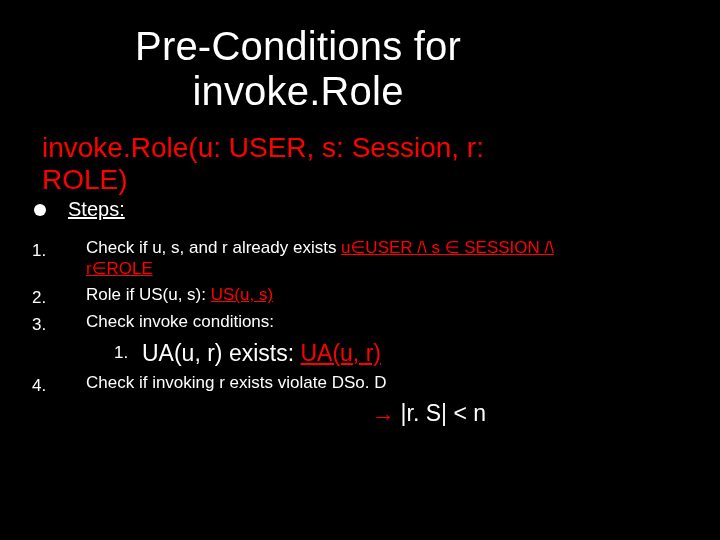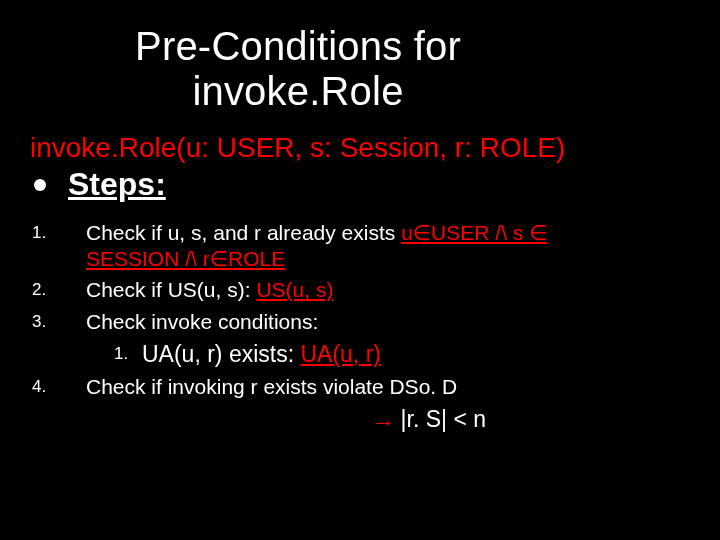--- a/index.html
+++ b/index.html
@@ -22,51 +22,51 @@
     font-size: 40px;
     font-weight: 400;
     text-align: center;
     margin: 6px 0 18px 0;
     letter-spacing: 0.2px;
   }
   .invoke-line {
     color: #ff0000;
     font-size: 28px;
     font-weight: 400;
-    margin: 4px 0 2px 0;
+    margin: 4px 0 2px 12px;
   }
   .steps-row {
     display: flex;
     align-items: center;
     margin: 0 0 14px 0;
   }
   .bullet-dot {
     width: 12px;
     height: 12px;
     background: #fff;
     border-radius: 50%;
     margin: 0 22px 0 4px;
     flex: 0 0 auto;
   }
   .steps-label {
-    font-size: 32px;
+    font-size: 20px;
     text-decoration: underline;
-    font-weight: 700;
+    font-weight: 400;
   }
   ol.steps {
     list-style: none;
     padding: 0;
     margin: 0;
     counter-reset: step;
   }
   ol.steps > li {
     counter-increment: step;
     position: relative;
     padding: 3px 0 3px 56px;
-    font-size: 21px;
+    font-size: 17px;
     line-height: 1.22;
     font-weight: 400;
   }
   ol.steps > li::before {
     content: counter(step) ".";
     position: absolute;
     left: 2px;
     top: 6px;
     font-size: 17px;
     font-weight: 400;
@@ -116,21 +116,21 @@
   <div class="steps-row">
     <span class="bullet-dot"></span>
     <span class="steps-label">Steps:</span>
   </div>
 
   <ol class="steps">
     <li>
       <span>Check if u, s, and r already exists </span><span class="red-uline">u∈USER /\ s ∈ SESSION /\ r∈ROLE</span>
     </li>
     <li>
-      <span>Check if US(u, s): </span><span class="red-uline">US(u, s)</span>
+      <span>Role if US(u, s): </span><span class="red-uline">US(u, s)</span>
     </li>
     <li>
       <span>Check invoke conditions:</span>
     </li>
   </ol>
 
   <div class="sub">
     <span class="subnum">1.</span><span>UA(u, r) exists: </span><span class="red-uline">UA(u, r)</span>
   </div>
 

